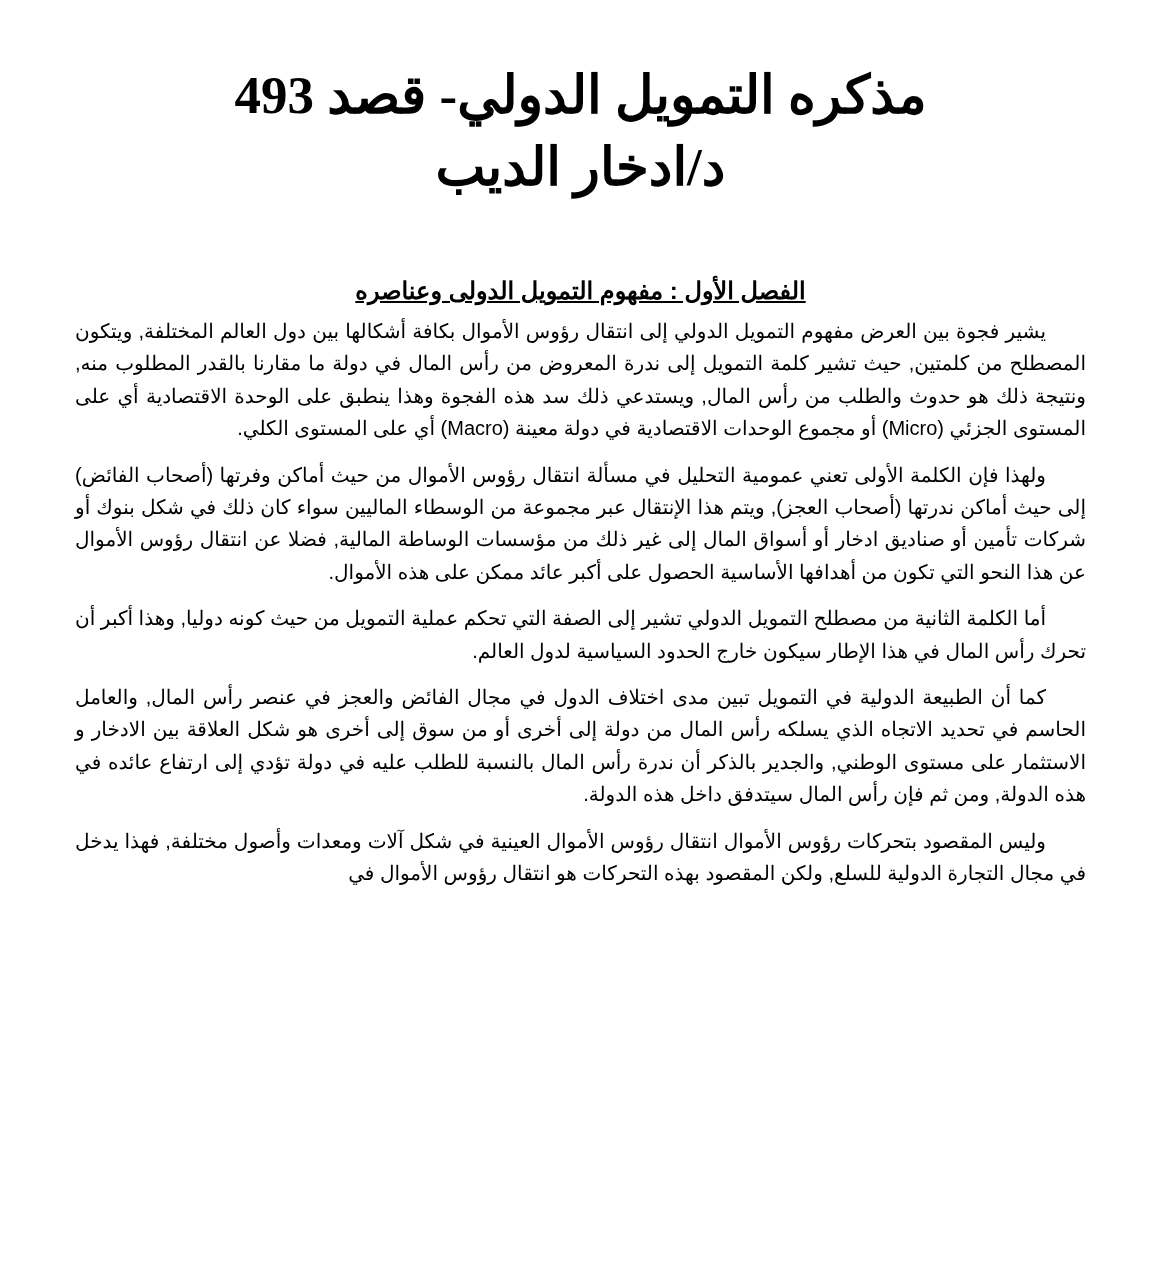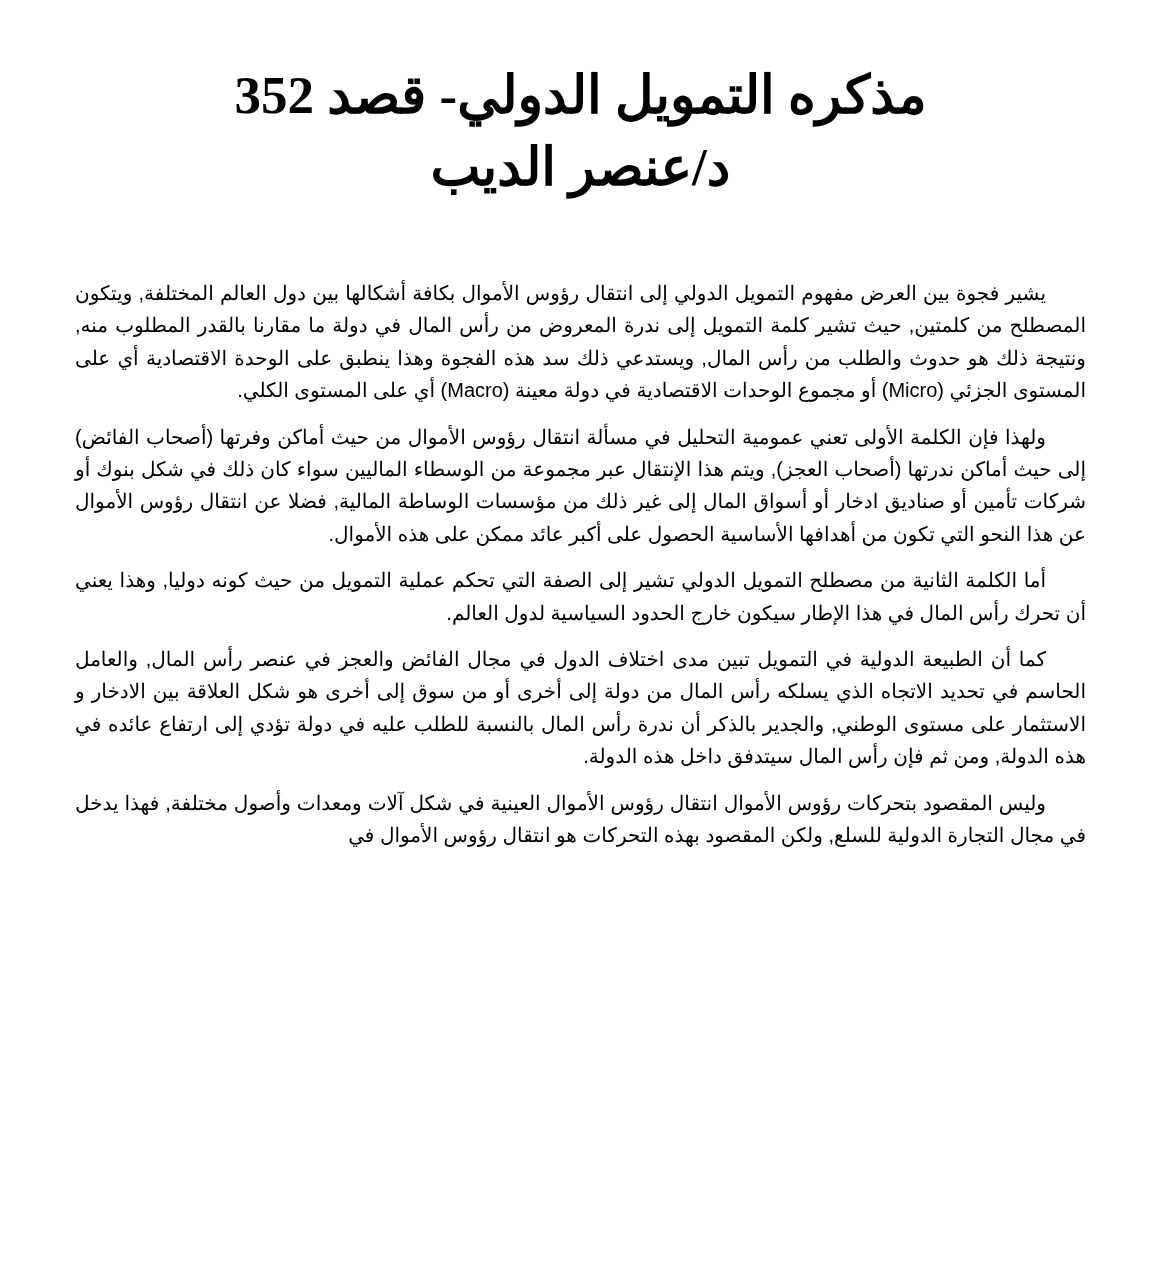--- a/index.html
+++ b/index.html
@@ -63,26 +63,27 @@
   p.body-par:last-child {
     margin-bottom: 0;
   }
 </style>
 </head>
 <body>
 
 <div class="page">
 
   <h1 class="doc-title">
-    <span class="line">مذكره التمويل الدولي- قصد 352</span>
-    <span class="line">د/عنصر الديب</span>
+    <span class="line">مذكره التمويل الدولي- قصد 493</span>
+    <span class="line">د/ادخار الديب</span>
   </h1>
 
   <div class="title-gap"></div>
 
+  <h2 class="chapter-heading">الفصل الأول : مفهوم التمويل الدولى وعناصره</h2>
 
   <p class="body-par">يشير فجوة بين العرض مفهوم التمويل الدولي إلى انتقال رؤوس الأموال بكافة أشكالها بين دول العالم المختلفة, ويتكون المصطلح من كلمتين, حيث تشير كلمة التمويل إلى ندرة المعروض من رأس المال في دولة ما مقارنا بالقدر المطلوب منه, ونتيجة ذلك هو حدوث والطلب من رأس المال, ويستدعي ذلك سد هذه الفجوة وهذا ينطبق على الوحدة الاقتصادية أي على المستوى الجزئي (Micro) أو مجموع الوحدات الاقتصادية في دولة معينة (Macro) أي على المستوى الكلي.</p>
   <p class="body-par">ولهذا فإن الكلمة الأولى تعني عمومية التحليل في مسألة انتقال رؤوس الأموال من حيث أماكن وفرتها (أصحاب الفائض) إلى حيث أماكن ندرتها (أصحاب العجز), ويتم هذا الإنتقال عبر مجموعة من الوسطاء الماليين سواء كان ذلك في شكل بنوك أو شركات تأمين أو صناديق ادخار أو أسواق المال إلى غير ذلك من مؤسسات الوساطة المالية, فضلا عن انتقال رؤوس الأموال عن هذا النحو التي تكون من أهدافها الأساسية الحصول على أكبر عائد ممكن على هذه الأموال.</p>
-  <p class="body-par">أما الكلمة الثانية من مصطلح التمويل الدولي تشير إلى الصفة التي تحكم عملية التمويل من حيث كونه دوليا, وهذا يعني أن تحرك رأس المال في هذا الإطار سيكون خارج الحدود السياسية لدول العالم.</p>
+  <p class="body-par">أما الكلمة الثانية من مصطلح التمويل الدولي تشير إلى الصفة التي تحكم عملية التمويل من حيث كونه دوليا, وهذا أكبر أن تحرك رأس المال في هذا الإطار سيكون خارج الحدود السياسية لدول العالم.</p>
   <p class="body-par">كما أن الطبيعة الدولية في التمويل تبين مدى اختلاف الدول في مجال الفائض والعجز في عنصر رأس المال, والعامل الحاسم في تحديد الاتجاه الذي يسلكه رأس المال من دولة إلى أخرى أو من سوق إلى أخرى هو شكل العلاقة بين الادخار و الاستثمار على مستوى الوطني, والجدير بالذكر أن ندرة رأس المال بالنسبة للطلب عليه في دولة تؤدي إلى ارتفاع عائده في هذه الدولة, ومن ثم فإن رأس المال سيتدفق داخل هذه الدولة.</p>
   <p class="body-par">وليس المقصود بتحركات رؤوس الأموال انتقال رؤوس الأموال العينية في شكل آلات ومعدات وأصول مختلفة, فهذا يدخل في مجال التجارة الدولية للسلع, ولكن المقصود بهذه التحركات هو انتقال رؤوس الأموال في</p>
 
 </div>
 
 </body></html>

